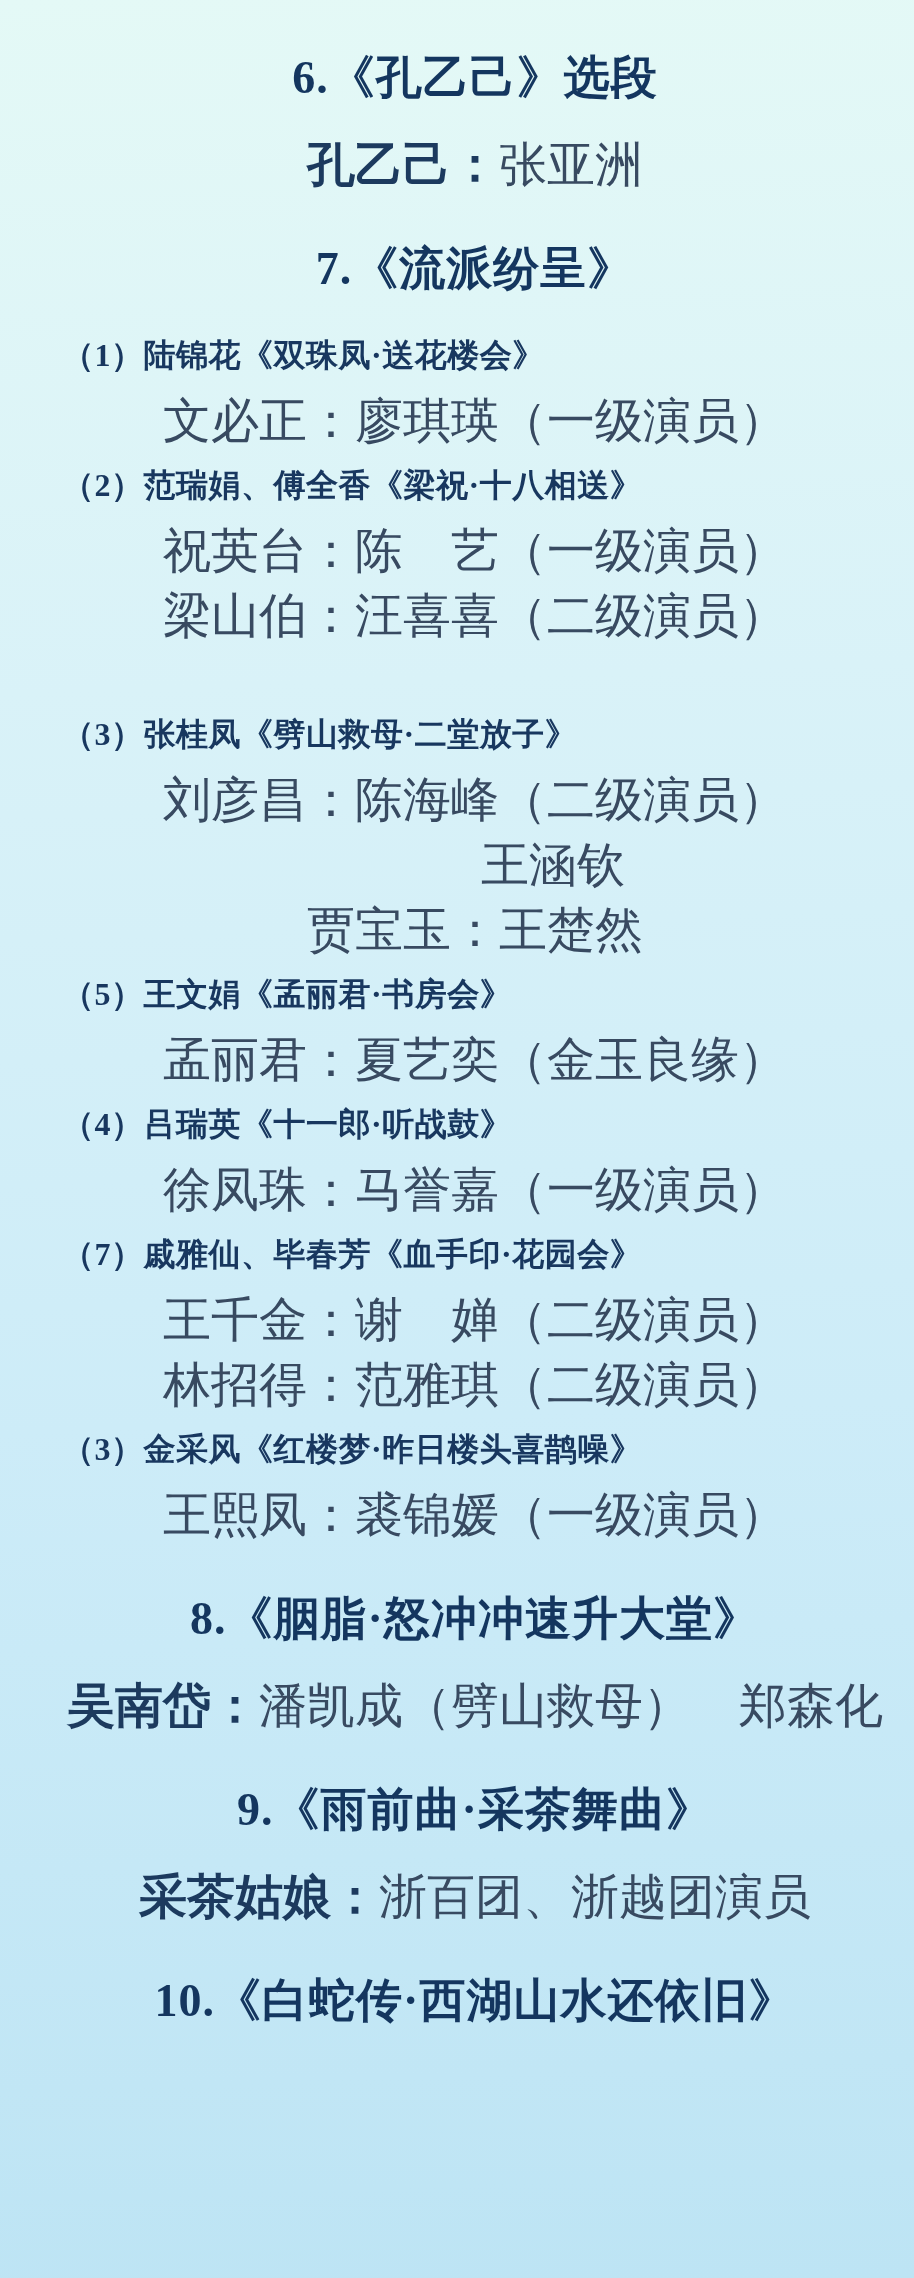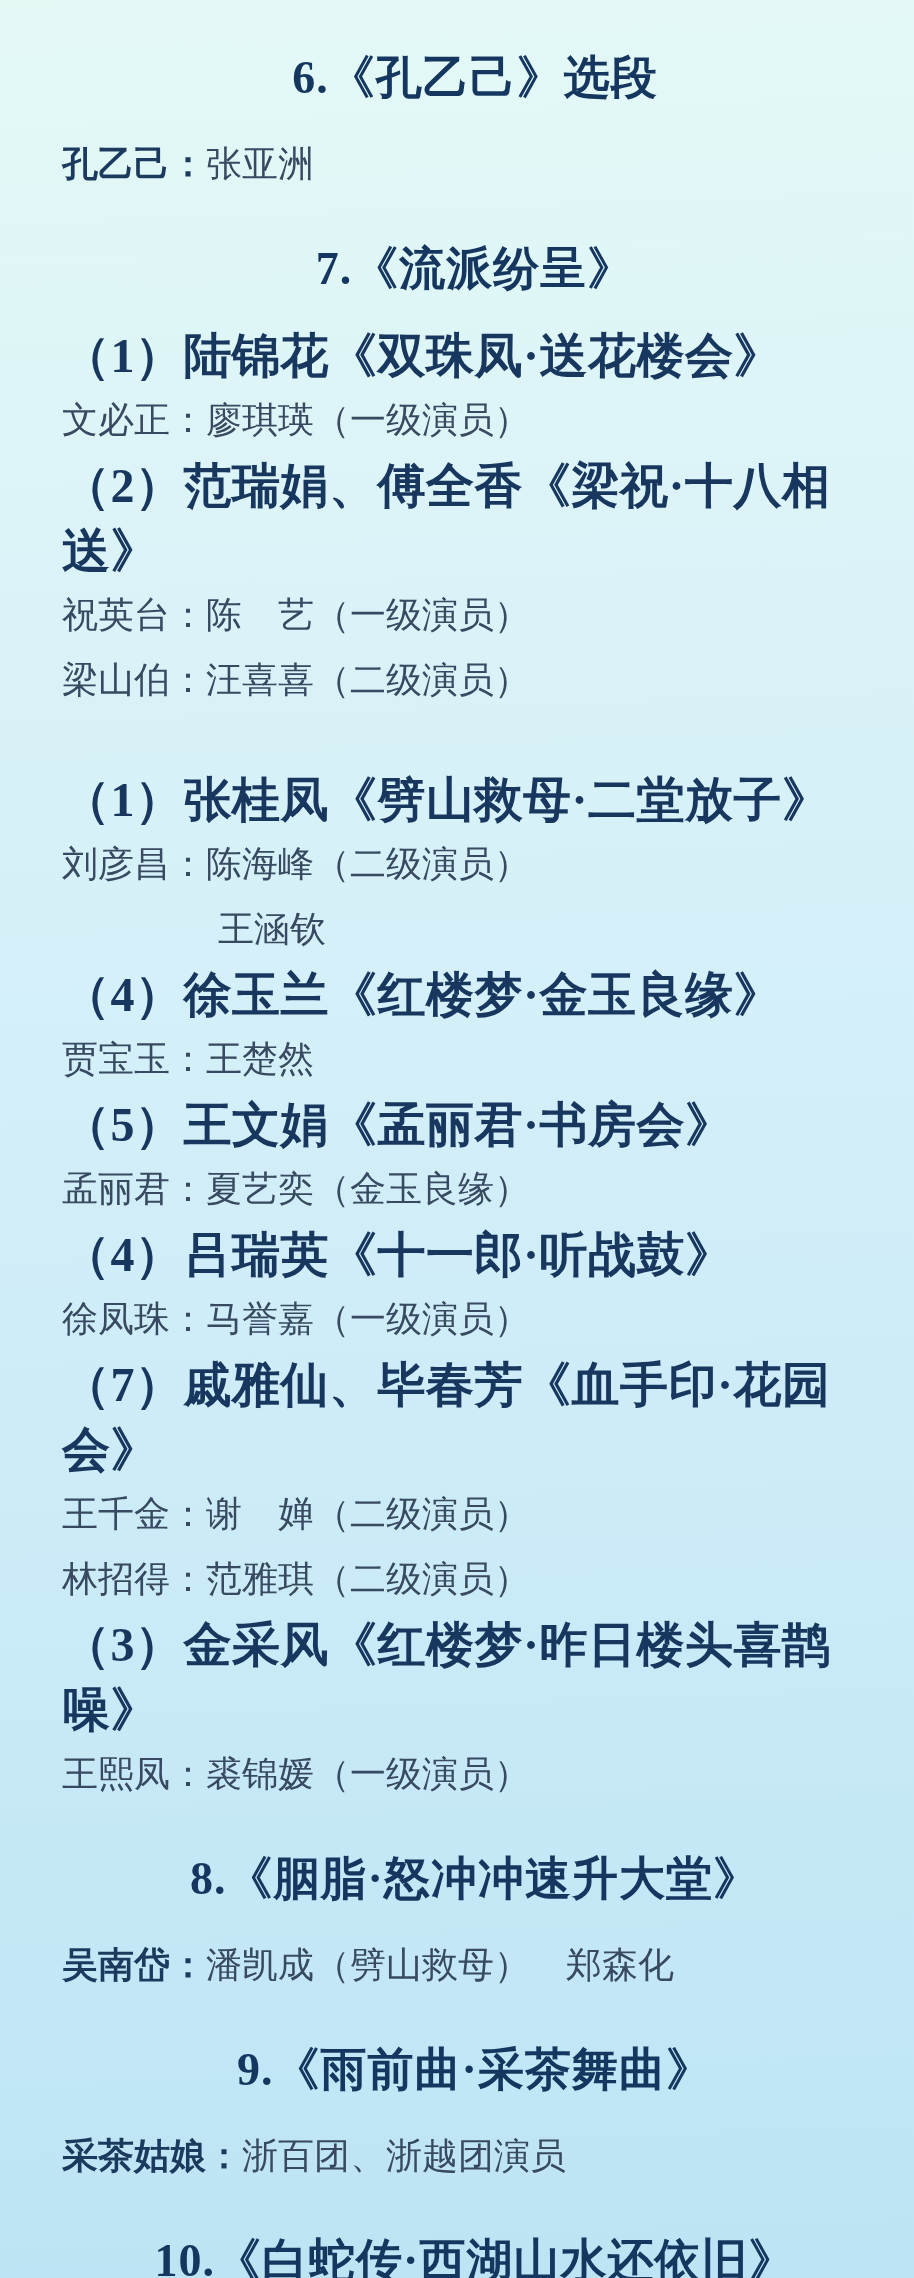--- a/index.html
+++ b/index.html
@@ -28,31 +28,32 @@
   .heading{
     margin:0 0 22px 0;
     font-size:46px;
     line-height:64px;
     font-weight:bold;
     color:var(--heading);
     letter-spacing:1px;
     text-align:center;
   }
   .subheading{
-    font-size:48px;
+    font-size:32px;
     line-height:65px;
     font-weight:bold;
     color:var(--subheading);
     letter-spacing:0.5px;
   }
   .gap-before{margin-top:54px;}
   .line{
-    font-size:36px;
+    font-size:48px;
     line-height:65px;
     color:var(--body);
+    text-align:center;
   }
   .role{color:var(--body);}
   .role-bold{font-weight:bold;color:var(--role-bold);}
   .performer{color:var(--body);}
   .continuation{padding-left:156px;}
 </style>
 </head>
 <body>
 
 <main id="doc">
@@ -60,24 +61,23 @@
       <h2 class="heading">6.《孔乙己》选段</h2>
       <div class="line"><span class="role role-bold">孔乙己：</span><span class="performer">张亚洲</span></div>
     </section>
     <section class="section">
       <h2 class="heading">7.《流派纷呈》</h2>
       <div class="subheading">（1）陆锦花《双珠凤·送花楼会》</div>
       <div class="line"><span class="role">文必正：</span><span class="performer">廖琪瑛（一级演员）</span></div>
       <div class="subheading">（2）范瑞娟、傅全香《梁祝·十八相送》</div>
       <div class="line"><span class="role">祝英台：</span><span class="performer">陈　艺（一级演员）</span></div>
       <div class="line"><span class="role">梁山伯：</span><span class="performer">汪喜喜（二级演员）</span></div>
-      <div class="subheading gap-before">（1）张桂凤《劈山救母·二堂放子》</div>
+      <div class="subheading gap-before">（3）张桂凤《劈山救母·二堂放子》</div>
       <div class="line"><span class="role">刘彦昌：</span><span class="performer">陈海峰（二级演员）</span></div>
       <div class="line continuation">王涵钦</div>
-      <div class="subheading">（4）徐玉兰《红楼梦·金玉良缘》</div>
       <div class="line"><span class="role">贾宝玉：</span><span class="performer">王楚然</span></div>
       <div class="subheading">（5）王文娟《孟丽君·书房会》</div>
       <div class="line"><span class="role">孟丽君：</span><span class="performer">夏艺奕（金玉良缘）</span></div>
       <div class="subheading">（4）吕瑞英《十一郎·听战鼓》</div>
       <div class="line"><span class="role">徐凤珠：</span><span class="performer">马誉嘉（一级演员）</span></div>
       <div class="subheading">（7）戚雅仙、毕春芳《血手印·花园会》</div>
       <div class="line"><span class="role">王千金：</span><span class="performer">谢　婵（二级演员）</span></div>
       <div class="line"><span class="role">林招得：</span><span class="performer">范雅琪（二级演员）</span></div>
       <div class="subheading">（3）金采风《红楼梦·昨日楼头喜鹊噪》</div>
       <div class="line"><span class="role">王熙凤：</span><span class="performer">裘锦媛（一级演员）</span></div>

